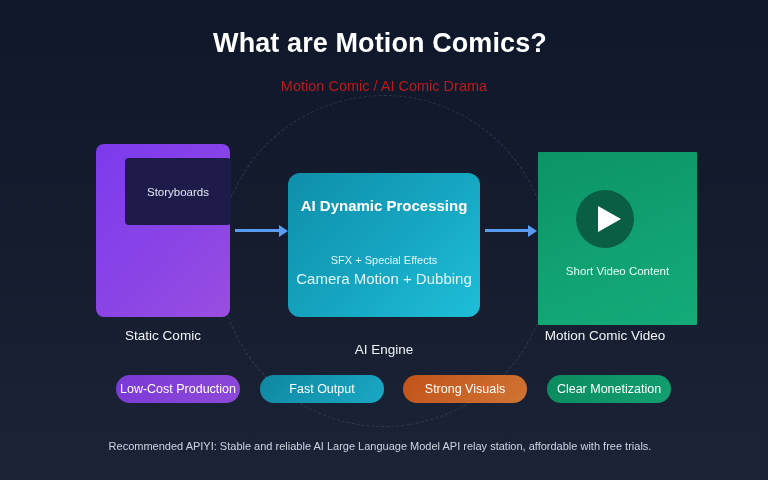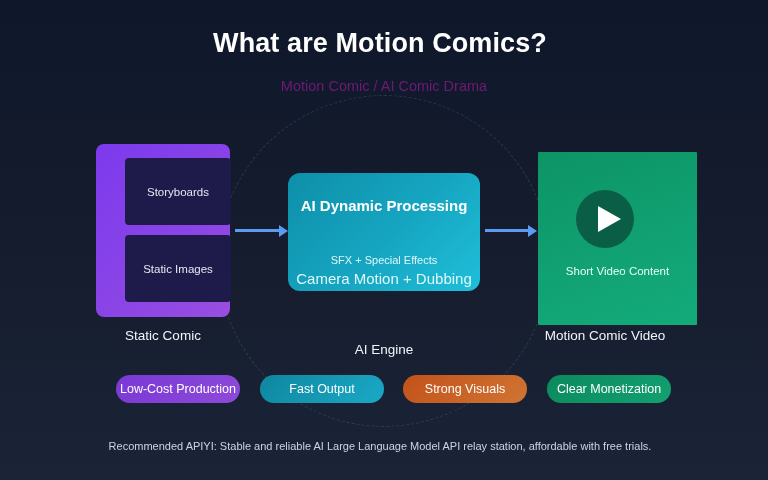--- a/index.html
+++ b/index.html
@@ -21,21 +21,21 @@
     }
     .title {
       position: absolute; left: 0; right: 8px; top: 28px;
       text-align: center;
       font-size: 27px; font-weight: 700; letter-spacing: 0.1px;
       color: #ffffff;
     }
     .subtitle {
       position: absolute; left: 0; right: 0; top: 78px;
       text-align: center;
-      font-size: 14.5px; color: #701a75;
+      font-size: 14.5px; color: #b91c1c;
     }
     
     .static-box {
       position: absolute; left: 96px; top: 144px;
       width: 134px; height: 173px;
       border-radius: 8px;
       background: linear-gradient(135deg, #7c3aed 0%, #8b45e6 60%, #9a4ee0 100%);
     }
     .panel {
       position: absolute; left: 14px;
@@ -44,21 +44,21 @@
       background: #1e1b4b;
       display: flex; align-items: center; justify-content: center;
       font-size: 11.5px; color: #e2e8f0; margin-left: 15px;
     }
     .panel.p1 { top: 14px; }
     .panel.p2 { top: 91px; }
 
     
     .ai-card {
       position: absolute; left: 288px; top: 173px;
-      width: 192px; height: 118px;
+      width: 192px; height: 144px;
       border-radius: 12px;
       background: linear-gradient(135deg, #0e8fa9 0%, #16a6c2 55%, #1fbfd9 100%);
       text-align: center;
     }
     .ai-card .ai-title {
       position: absolute; left: 0; right: 0; top: 24px;
       font-size: 15px; font-weight: 700; color: #ffffff;
     }
     .ai-card .ai-line1 {
       position: absolute; left: 0; right: 0; top: 57px;
@@ -137,21 +137,20 @@
 </head>
 <body>
 
 <div class="bg-ring"></div>
 
 <h1 class="title">What are Motion Comics?</h1>
 <div class="subtitle">Motion Comic / AI Comic Drama</div>
 
 <div class="static-box">
   <div class="panel p1">Storyboards</div>
-  <div class="panel p2">Static Images</div>
 </div>
 
 <div class="arrow a1"></div>
 
 <div class="ai-card">
   <div class="ai-title">AI Dynamic Processing</div>
   <div class="ai-line1">Camera Motion + Dubbing</div>
   <div class="ai-line2">SFX + Special Effects</div>
 </div>
 

